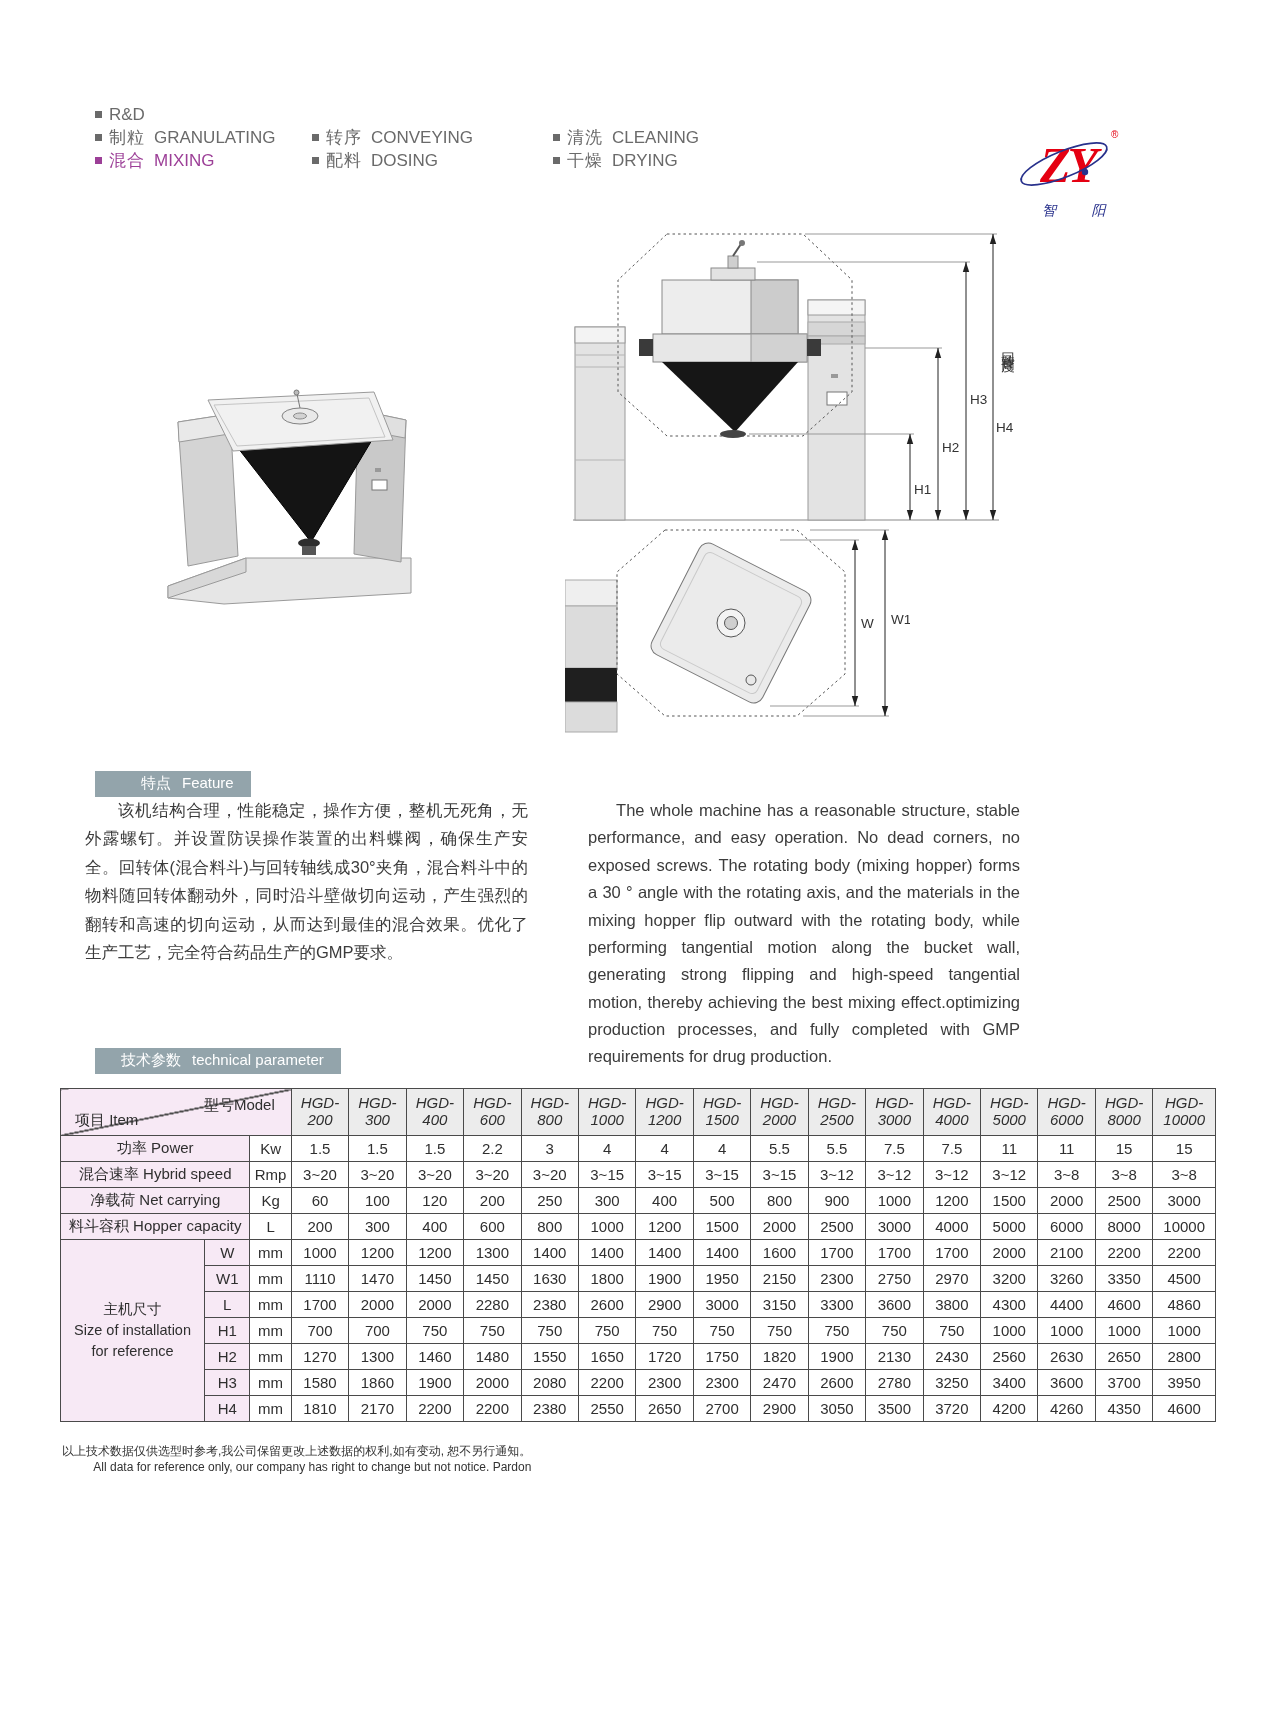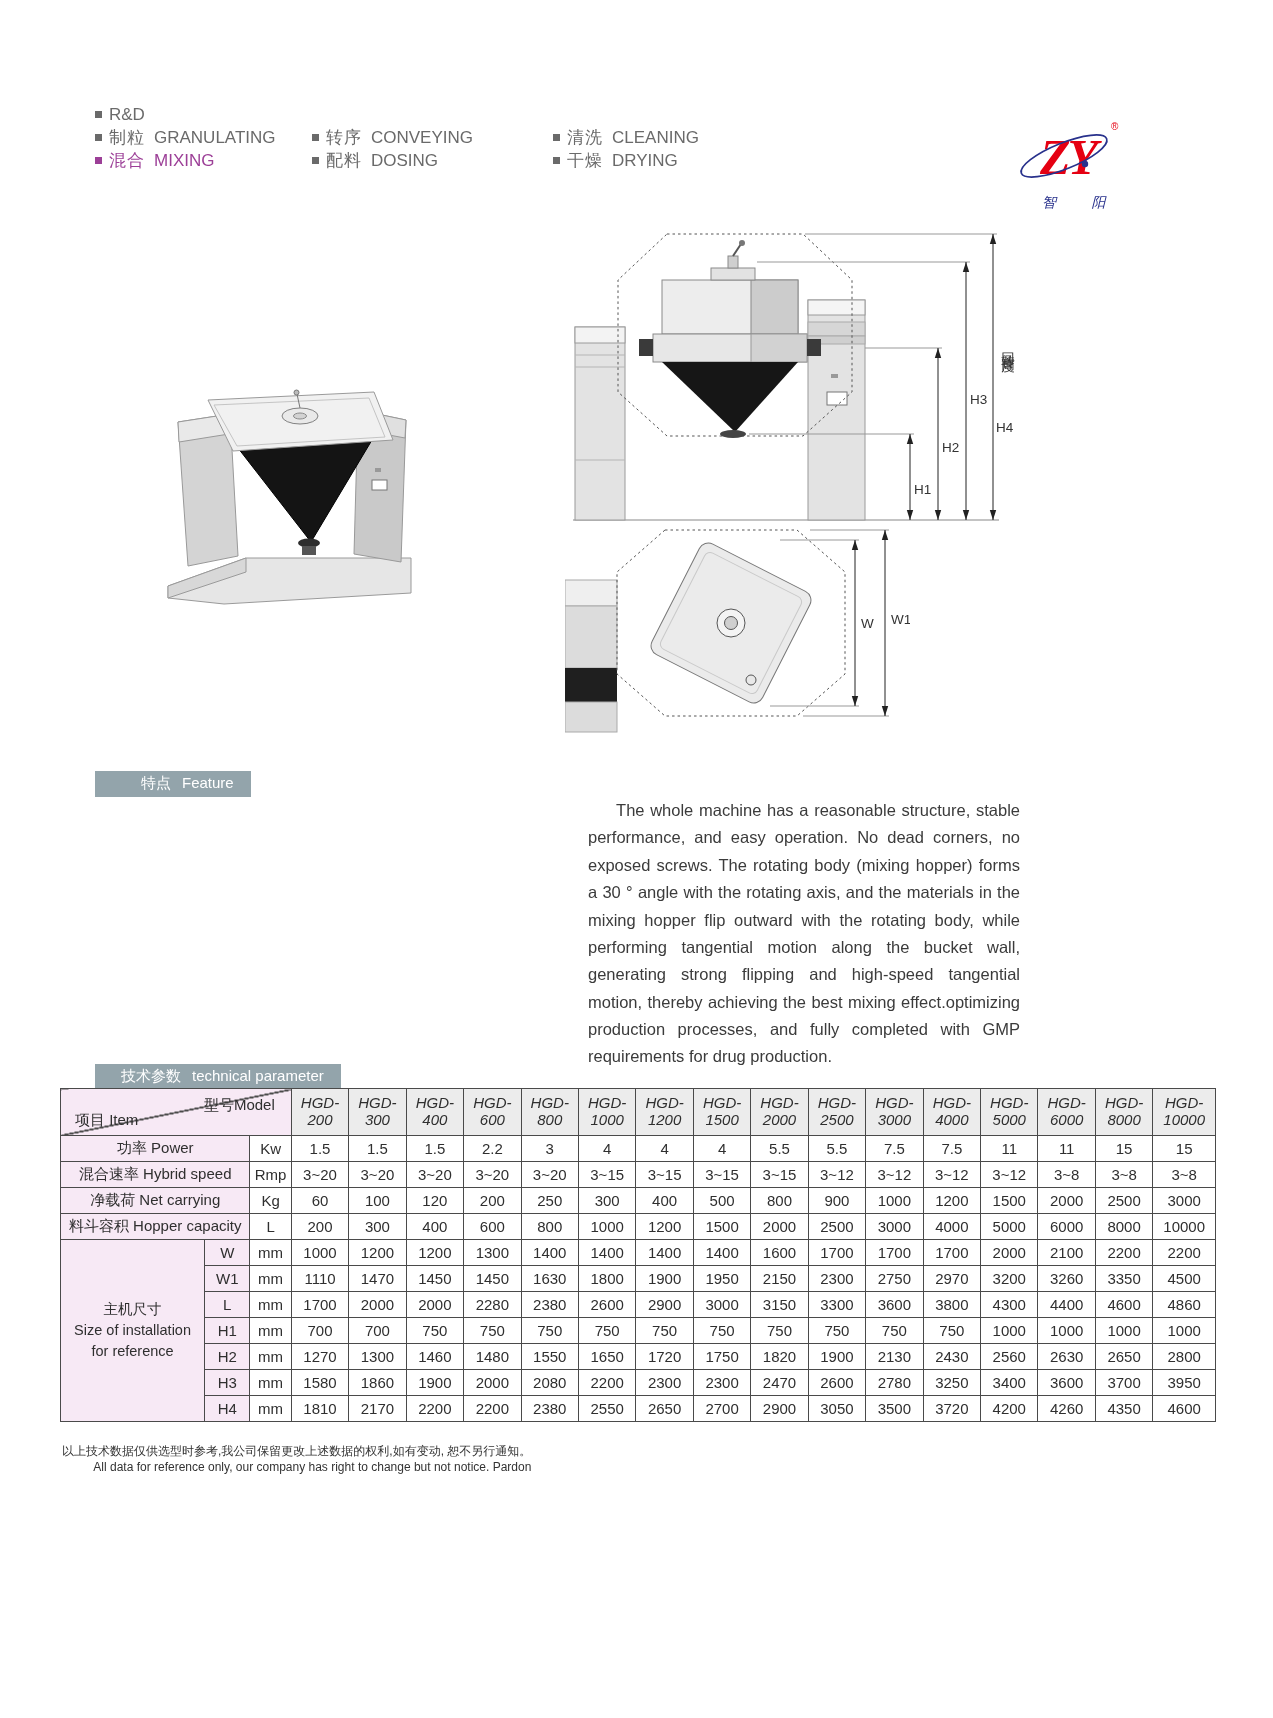--- a/index.html
+++ b/index.html
@@ -13,40 +13,40 @@
   .nav-col { position:absolute; display:flex; flex-direction:column; gap:6px;text-align:right; }
   .nav-col.c1 { left:95px;  top:106px; }
   .nav-col.c2 { left:312px; top:129px; }
   .nav-col.c3 { left:553px; top:129px; }
   .nav-item { display:flex; align-items:center; font-size:17px; color:#6a6a6a; height:17px; white-space:nowrap; }
   .nav-item .bullet { width:7px; height:7px; background:currentColor; margin-right:7px; flex:0 0 auto; }
   .nav-item .cn { margin-right:9px; letter-spacing:1px; }
   .nav-item.active { color:#9c3f97; }
 
   
-  .logo { position:absolute; left:1012px; top:114px; width:110px; height:100px;text-decoration:underline; }
+  .logo { position:absolute; left:1012px; top:122px; width:110px; height:100px;text-decoration:underline; }
 
   
   .drawing { position:absolute; }
   .persp   { left:148px; top:350px; width:300px; height:270px; }
   .front   { left:565px; top:222px; width:465px; height:302px; }
   .topv    { left:565px; top:518px; width:345px; height:232px; }
   .dim-text { font-size:13.5px; fill:#333; font-family:"Liberation Sans",sans-serif; }
   .rot-label {
     position:absolute; left:436px; top:120px; writing-mode:vertical-rl;
     font-size:13.5px; color:#333; letter-spacing:2px; line-height:1;
   }
 
   
   .section-label {
     position:absolute; background:#93a4ab; color:#ffffff; font-size:15px;
     padding:3px 17px 4px 26px; display:inline-flex; gap:11px; white-space:nowrap;
   }
   .feature-label { left:95px; top:771px;padding-left:46px; }
-  .param-label   { left:95px; top:1048px;margin-top:16px; }
+  .param-label   { left:95px; top:1048px; }
 
   
   .cn-text {
     position:absolute; left:85px; top:796px; width:443px; margin:0;
     font-size:16.5px; line-height:1.72; color:#3b3b3b; text-align:justify; text-indent:2em;
   }
   .en-text {
     position:absolute; left:588px; top:797px; width:432px; margin:0;
     font-size:16.5px; line-height:1.66; color:#3b3b3b; text-align:justify; text-indent:1.7em;
   }
@@ -236,20 +236,21 @@
       <polygon points="316.8,22 323.2,22 320,12" fill="#222"></polygon>
       <polygon points="316.8,188 323.2,188 320,198" fill="#222"></polygon>
       <text class="dim-text" x="326" y="106">W1</text>
     </svg>
   </div>
 
   <div class="section-label feature-label">
     <span>特点</span>
     <span>Feature</span>
   </div>
+  <p class="cn-text">该机结构合理，性能稳定，操作方便，整机无死角，无外露螺钉。并设置防误操作装置的出料蝶阀，确保生产安全。回转体(混合料斗)与回转轴线成30°夹角，混合料斗中的物料随回转体翻动外，同时沿斗壁做切向运动，产生强烈的翻转和高速的切向运动，从而达到最佳的混合效果。优化了生产工艺，完全符合药品生产的GMP要求。</p>
   <p class="en-text">The whole machine has a reasonable structure, stable performance, and easy operation. No dead corners, no exposed screws. The rotating body (mixing hopper) forms a 30 ° angle with the rotating axis, and the materials in the mixing hopper flip outward with the rotating body, while performing tangential motion along the bucket wall, generating strong flipping and high-speed tangential motion, thereby achieving the best mixing effect.optimizing production processes, and fully completed with GMP requirements for drug production.</p>
 
   <div class="section-label param-label">
     <span>技术参数</span>
     <span>technical parameter</span>
   </div>
 
   <table class="params">
     <colgroup>
       <col style="width:143px">

